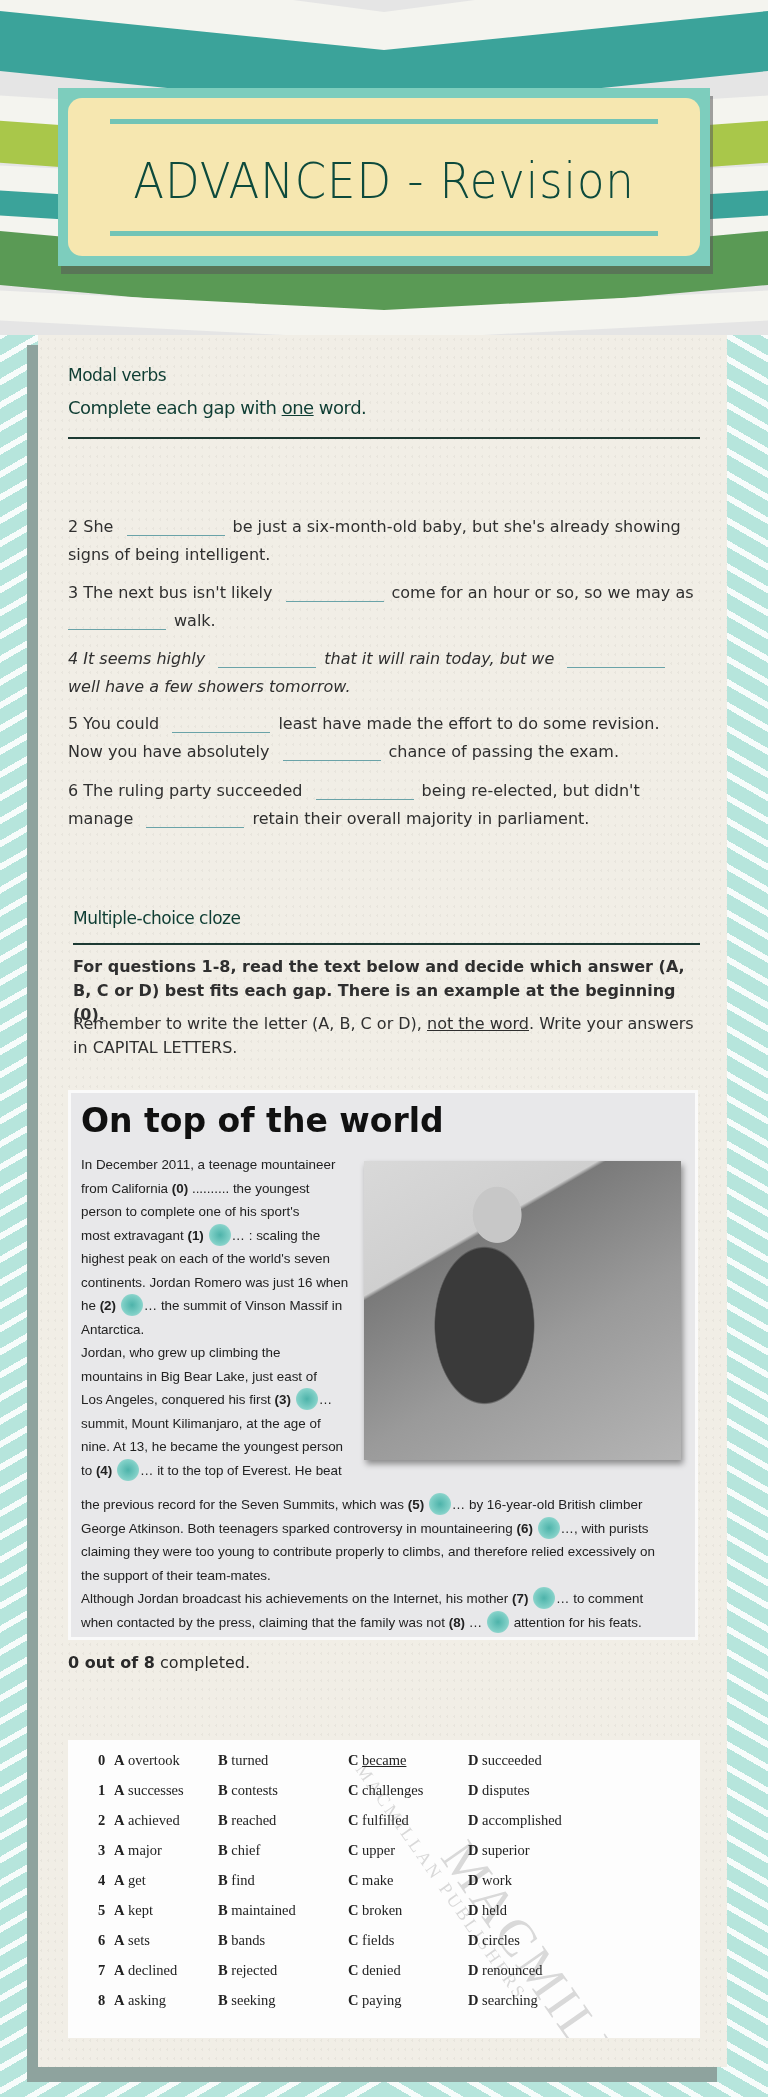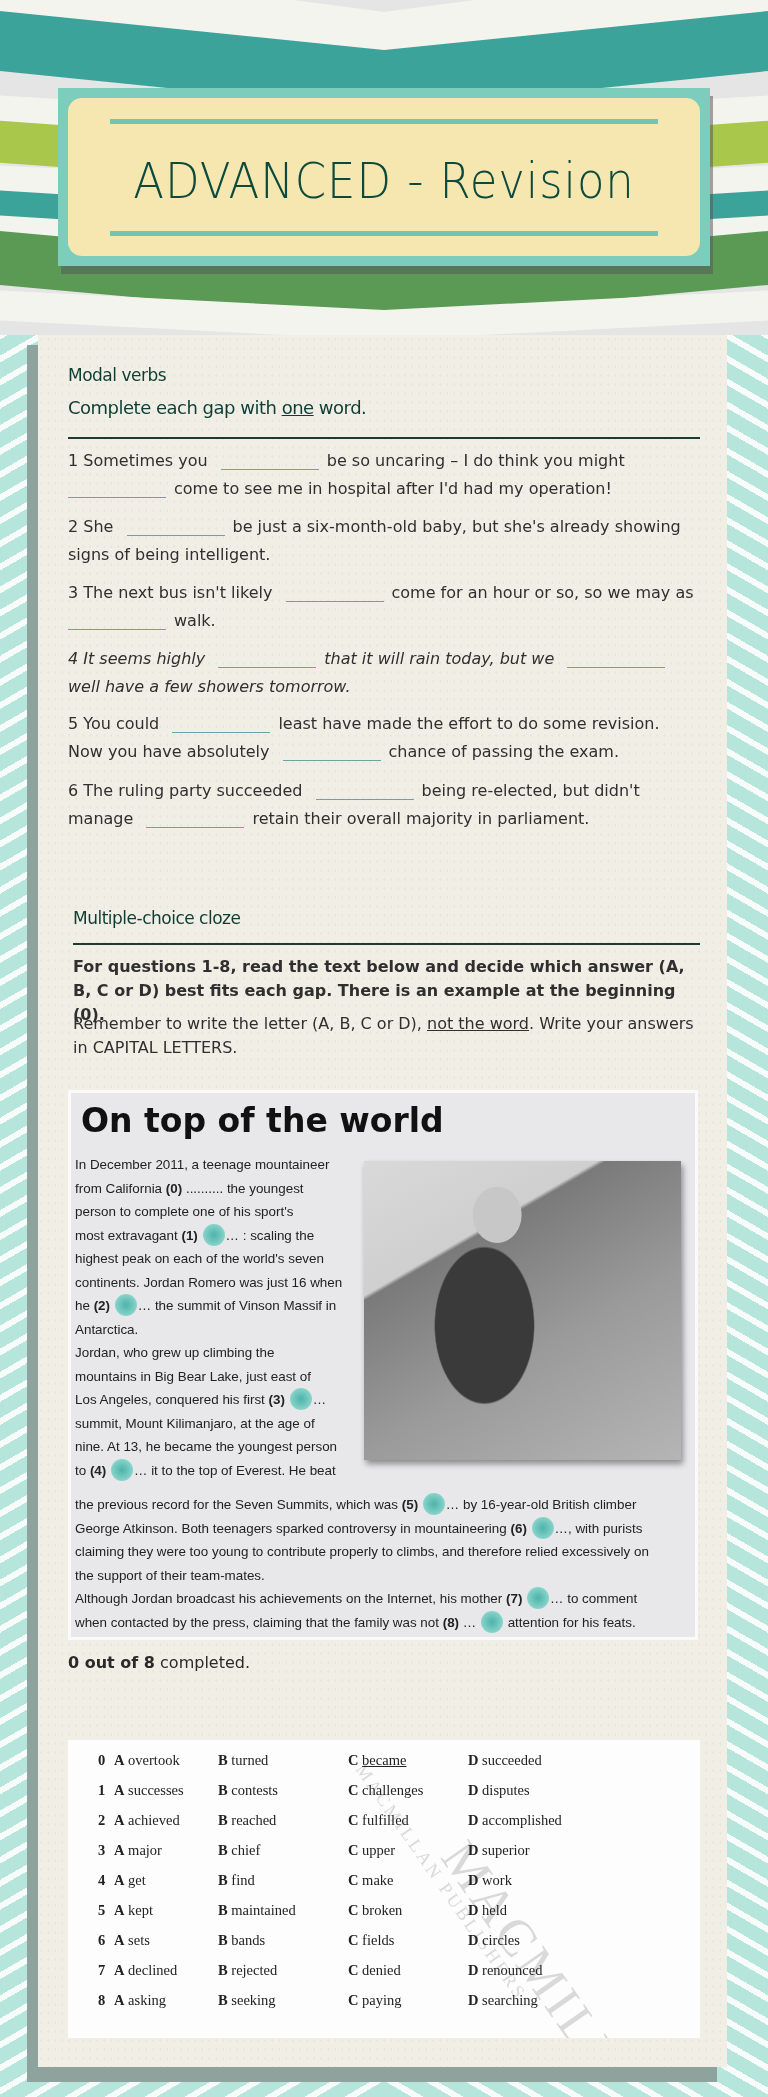--- a/index.html
+++ b/index.html
@@ -86,21 +86,21 @@
   .instr { position:absolute; left:35px; width:635px; font-size:16px; line-height:24px; color:#2f2f2f; }
   .instr u { text-decoration: underline; }
 
   
   .article {
     position:absolute; left:30px; top:755px; width:630px; height:550px;
     background:#e8e8ea; border:3px solid #fafafa;
   }
   .article-title { position:absolute; left:10px; top:8px; font-size:33px; font-weight:bold; color:#111; }
   .article-text {
-    position:absolute; left:4px; font-size:13.4px; line-height:23.5px; color:#222;
+    position:absolute; left:10px; font-size:13.4px; line-height:23.5px; color:#222;
     font-family: "Liberation Sans", sans-serif; transform-origin: left top;
   }
   .article-text b { font-weight:bold; }
   .photo {
     position:absolute; left:293px; top:68px; width:317px; height:299px;
     background:
       radial-gradient(ellipse 40px 46px at 42% 18%, #c7c7c7 60%, transparent 62%),
       radial-gradient(ellipse 70px 110px at 38% 55%, #3a3a3a 70%, transparent 72%),
       linear-gradient(150deg, #d9d9d9 0%, #cfcfcf 28%, #7a7a7a 29%, #9a9a9a 60%, #b5b5b5 100%);
     box-shadow: 2px 4px 6px rgba(0,0,0,0.4);
@@ -159,25 +159,20 @@
   </div>
 </div>
 
 <div class="paper-shadow"></div>
 <div class="paper">
 
   <div class="sec-label hand">Modal verbs</div>
   <div class="sec-sub hand"><span>Complete each gap with </span><u>one</u><span> word.</span></div>
   <div class="rule" style="left:30px;top:102px;width:632px;"></div>
 
-  <div class="q" style="top:112px;">
-    <span>1</span> <span>Sometimes you</span>
-    <span class="gap"></span><span>be so uncaring – I do think you might</span><br>
-    <span class="gap first"></span><span>come to see me in hospital after I'd had my operation!</span>
-  </div>
 
   <div class="q" style="top:178px;">
     <span>2</span> <span>She</span>
     <span class="gap"></span><span>be just a six-month-old baby, but she's already showing signs of being intelligent.</span>
   </div>
 
   <div class="q" style="top:244px;">
     <span>3</span> <span>The next bus isn't likely</span>
     <span class="gap"></span><span>come for an hour or so, so we may as</span><br>
     <span class="gap first"></span><span>walk.</span>

